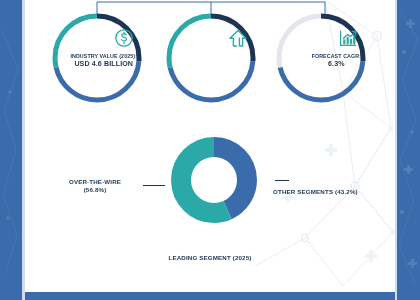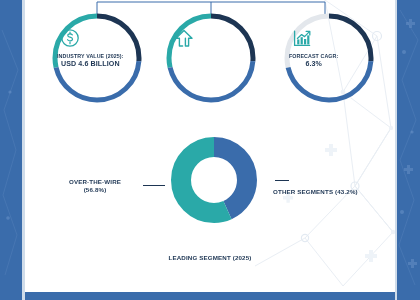--- a/index.html
+++ b/index.html
@@ -46,21 +46,21 @@
   
   .badges{
     position:absolute;left:0;top:10px;width:370px;height:110px;
   }
   .badge{
     position:absolute;width:96px;height:96px;
   }
   .badge .ring{position:absolute;inset:0;}
   .badge .inner{
     position:absolute;left:8px;top:8px;width:80px;height:80px;
-    display:flex;flex-direction:column;align-items:flex-start;
+    display:flex;flex-direction:column;align-items:flex-end;
     justify-content:flex-start;
     padding-top:9px;box-sizing:border-box;
   }
   .badge .bicon{width:26px;height:24px;display:block;margin-bottom:3px;}
   .badge .btext{
     text-align:center;line-height:1.12;
   }
   .badge .blabel{
     display:block;font-size:5.3px;font-weight:bold;color:#1d3553;
     letter-spacing:.1px;white-space:nowrap;
@@ -179,21 +179,21 @@
           <circle cx="48" cy="48" r="42" fill="none" stroke="#2aa9a8" stroke-width="5" stroke-dasharray="76 188" stroke-dashoffset="76" transform="rotate(-90 48 48)"></circle>
           <circle cx="48" cy="48" r="42" fill="none" stroke="#3a6cab" stroke-width="5" stroke-dasharray="119 145" stroke-dashoffset="-69" transform="rotate(-90 48 48)"></circle>
         </svg>
         <div class="inner">
           <svg class="bicon" viewBox="0 0 26 24">
             <path d="M13 3.4 L21 11.2 h-3.4 V19 h-3.2 v-7.8 M13 3.4 L5 11.2 h3.4 V19 h3.2" fill="none" stroke="#2aa9a8" stroke-width="1.4" stroke-linejoin="round" stroke-linecap="round"></path>
           </svg>
         </div>
       </div>
 
-      <div class="badge" style="left:256px;top:0;">
+      <div class="badge" style="left:248px;top:0;">
         <svg class="ring" viewBox="0 0 96 96">
           <circle cx="48" cy="48" r="42" fill="none" stroke="#1d3553" stroke-width="5" stroke-dasharray="69 195" stroke-dashoffset="0" transform="rotate(-90 48 48)"></circle>
           <circle cx="48" cy="48" r="42" fill="none" stroke="#e3e7ec" stroke-width="5" stroke-dasharray="76 188" stroke-dashoffset="76" transform="rotate(-90 48 48)"></circle>
           <circle cx="48" cy="48" r="42" fill="none" stroke="#3a6cab" stroke-width="5" stroke-dasharray="119 145" stroke-dashoffset="-69" transform="rotate(-90 48 48)"></circle>
         </svg>
         <div class="inner">
           <svg class="bicon" viewBox="0 0 26 24">
             <path d="M5.6 4.2 V18.4 H20.6" fill="none" stroke="#2aa9a8" stroke-width="1.3" stroke-linecap="round"></path>
             <rect x="8.2" y="12.4" width="2.2" height="5" fill="#2aa9a8"></rect>
             <rect x="11.6" y="10.2" width="2.2" height="7.2" fill="#2aa9a8"></rect>

